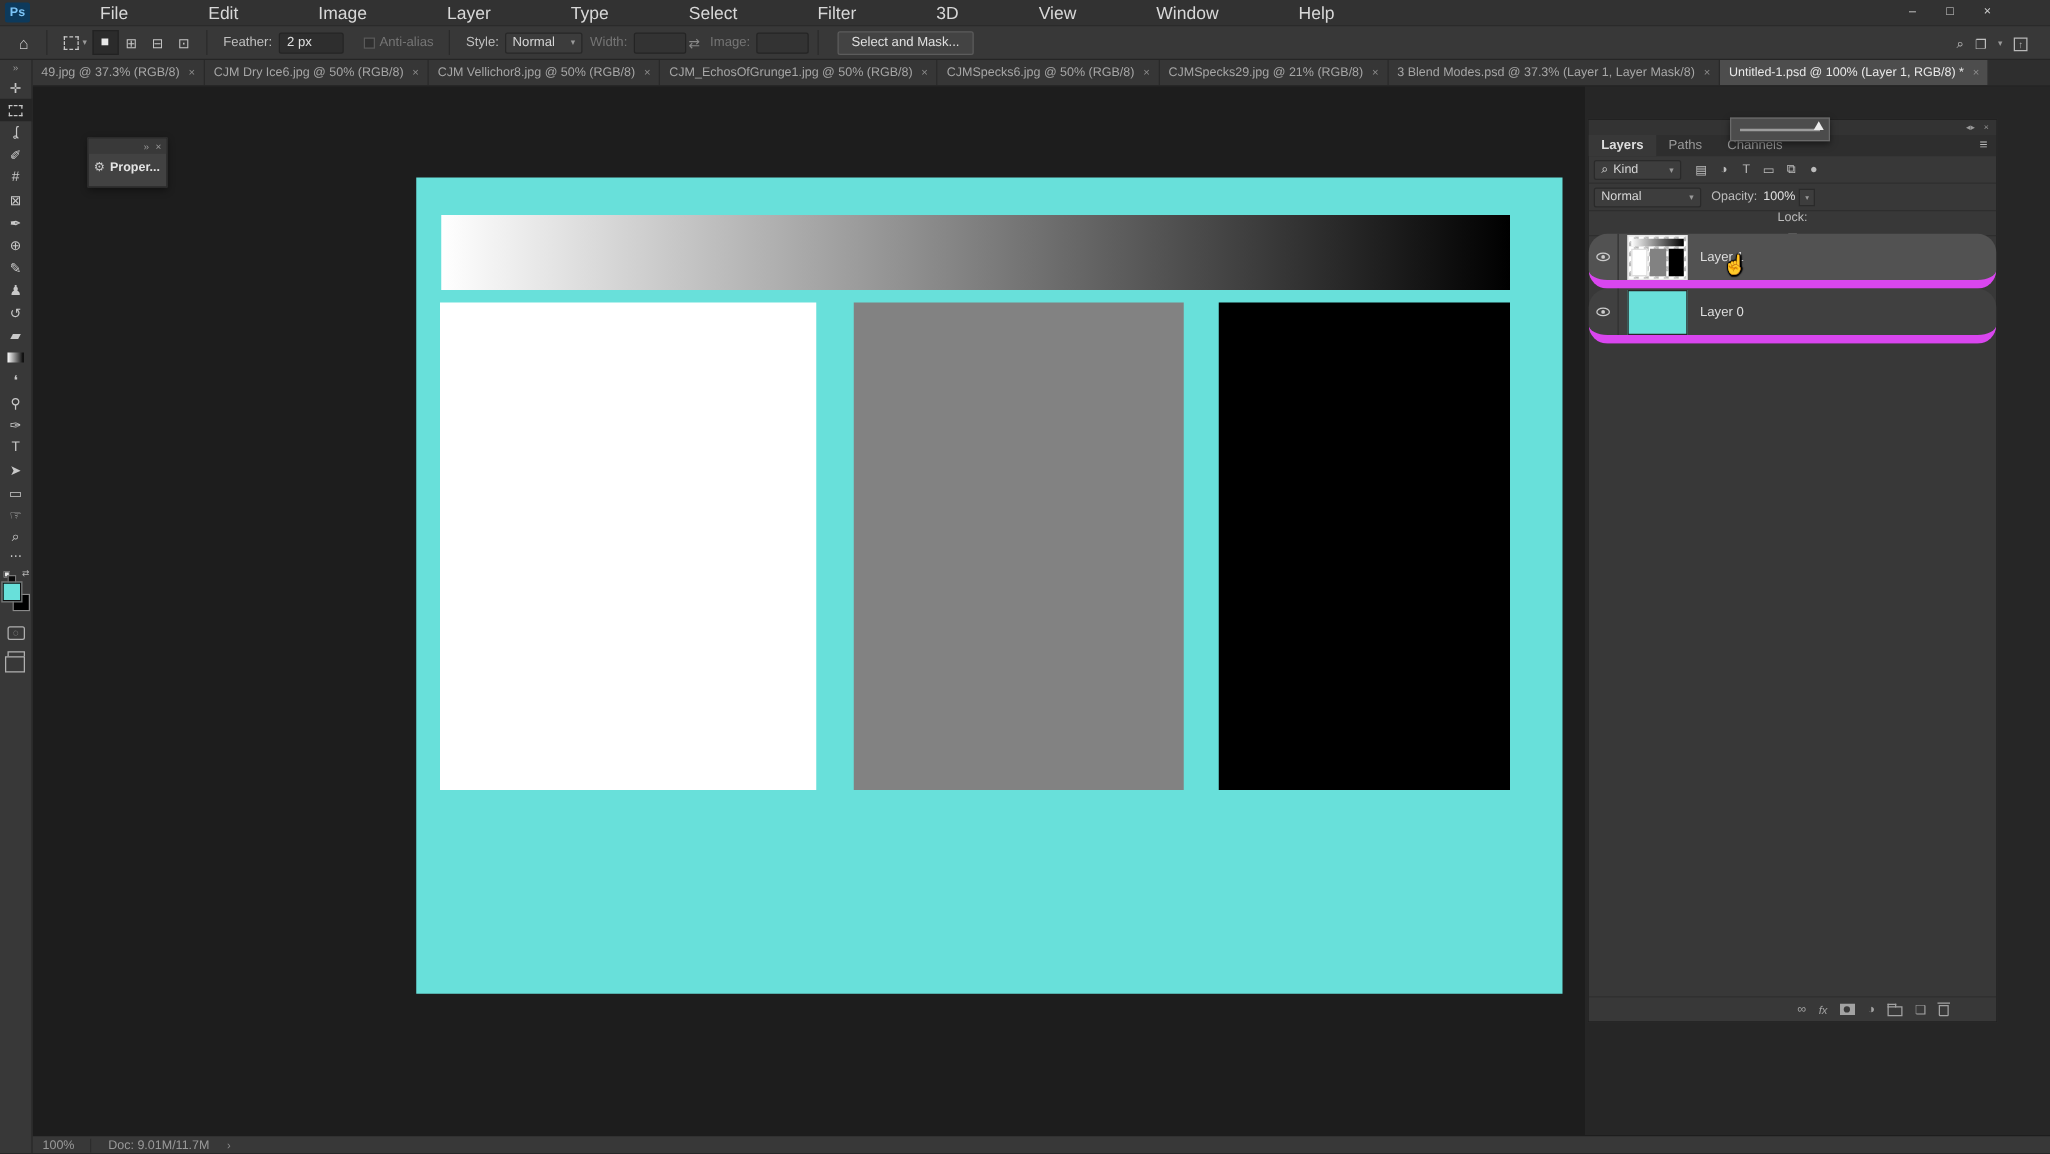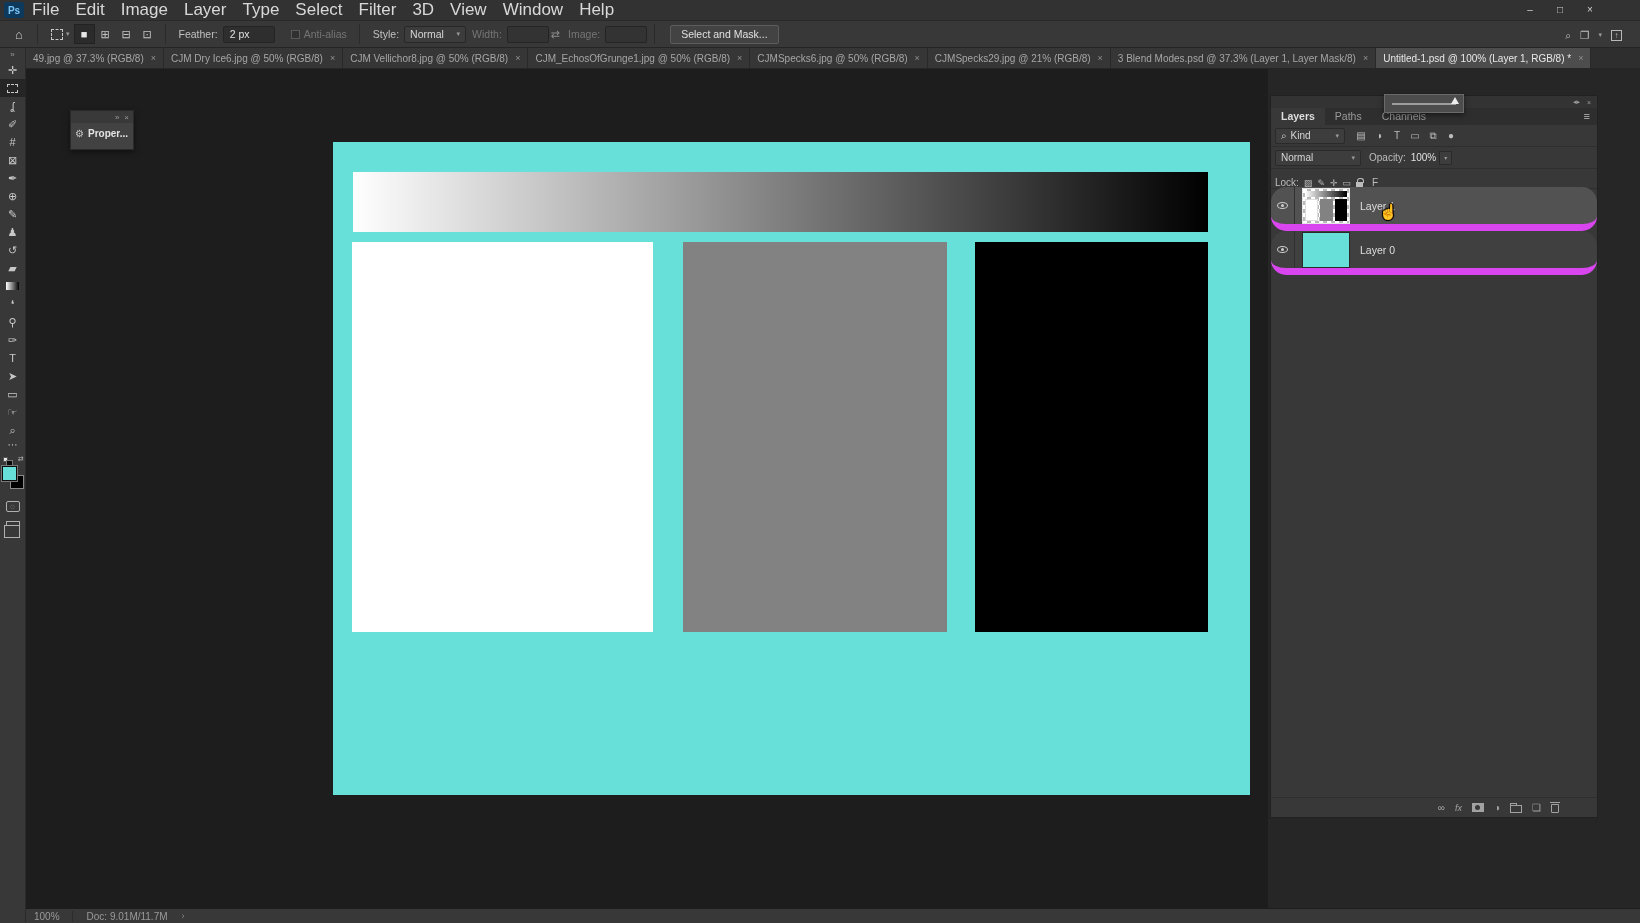--- a/index.html
+++ b/index.html
@@ -9,22 +9,22 @@
     background:#1d1d1d; font-family:"Liberation Sans", sans-serif;
     color:#d6d6d6; -webkit-font-smoothing:antialiased; cursor:default;
   }
 
   
   .menubar { position:absolute; left:0; top:0; width:1640px; height:20px;
     background:#323232; display:flex; align-items:center; z-index:30; }
   .ps-logo { margin-left:4px; width:20px; height:16px; background:#0d3a5c;
     color:#7cc5f7; font-size:10px; font-weight:bold; display:flex;
     align-items:center; justify-content:center; border-radius:2px; }
-  .menu-item { padding:0 8px; font-size:17px; color:#d8d8d8; height:20px;
-    display:flex; align-items:center; }
+  .menu-item { padding:0 8px; font-size:14px; color:#d8d8d8; height:20px;
+    display:flex; align-items:center;margin-left:48px; }
   .win-controls { position:absolute; right:35px; top:0; display:flex; }
   .win-btn { width:30px; height:19px; display:flex; align-items:center;
     justify-content:center; font-size:10px; color:#cfcfcf; }
 
   
   .optionsbar { position:absolute; left:0; top:20px; width:1640px; height:28px;
     background:#383838; border-top:1px solid #2a2a2a; border-bottom:1px solid #252525;
     display:flex; align-items:center; font-size:10.5px; z-index:29; }
   .ob-sep { width:1px; height:20px; background:#2a2a2a; margin:0 7px; }
   .home-btn { margin-left:8px; width:22px; text-align:center; font-size:13px; color:#c8c8c8; }
@@ -124,22 +124,22 @@
     display:flex; align-items:center; justify-content:space-between; padding:0 5px; font-size:10px; }
   .kind-combo { width:70px; margin-right:6px; }
   .kicon { width:16px; text-align:center; font-size:10px; color:#bcbcbc; }
   .blend-row { height:22px; display:flex; align-items:center; padding:0 4px;
     border-bottom:1px solid #2e2e2e; position:relative; }
   .blend-combo { width:86px; margin-right:8px; }
   .small-label { font-size:10px; color:#bdbdbd; }
   .opacity-val { font-size:10px; color:#e0e0e0; margin:0 3px 0 5px; }
   .mini-dd { width:13px; height:14px; border:1px solid #2a2a2a; background:#3d3d3d;
     display:flex; align-items:center; justify-content:center; font-size:6px; color:#9a9a9a; }
-  .lock-row { height:20px; display:flex; align-items:flex-end; padding:0 4px; gap:5px;
-    border-bottom:1px solid #2e2e2e; }
+  .lock-row { height:20px; display:flex; align-items:center; padding:0 4px; gap:5px;
+    border-bottom:1px solid #2e2e2e;flex-direction:column; }
   .lock-glyph { font-size:9px; color:#bcbcbc; }
   .padlock { width:7px; height:6px; background:#bcbcbc; position:relative; margin-top:3px; }
   .padlock::before { content:""; position:absolute; left:1px; top:-4px; width:5px; height:4px;
     border:1px solid #bcbcbc; border-bottom:none; border-radius:3px 3px 0 0; }
   .slider-pop { position:absolute; left:113px; top:-2px; width:80px; height:19px;
     background:#4c4c4c; border:1px solid #6a6a6a; box-shadow:0 2px 5px rgba(0,0,0,.5);
     display:flex; align-items:center; padding:0 7px; z-index:6; }
   .slider-track { flex:1; height:2px; background:#9c9c9c; position:relative; }
   .slider-thumb { position:absolute; right:-3px; top:-6px; width:0; height:0;
     border-left:4px solid transparent; border-right:4px solid transparent;

